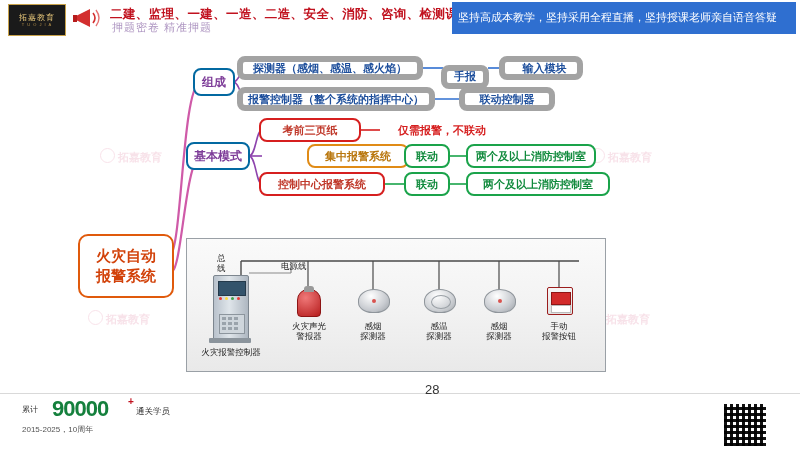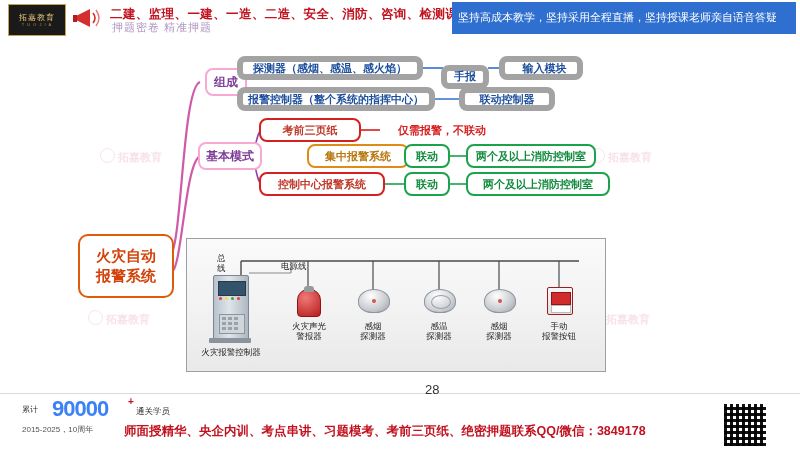--- a/index.html
+++ b/index.html
@@ -22,21 +22,21 @@
   
   .wm{position:absolute;color:#e8a0b8;opacity:.30;font-size:11px;font-weight:bold;white-space:nowrap;pointer-events:none;}
   .wm .wmlogo{display:inline-block;width:13px;height:13px;border-radius:50%;border:1.5px solid #e8a0b8;vertical-align:-2px;margin-right:3px;}
 
   
   .root{position:absolute;left:78px;top:196px;width:92px;height:60px;border:2.5px solid #e05a0c;border-radius:10px;background:#fff;display:flex;flex-direction:column;align-items:center;justify-content:center;}
   .root span{color:#d2420a;font-size:15px;font-weight:bold;line-height:20px;}
 
   
   .node{position:absolute;box-sizing:border-box;background:#fff;display:flex;align-items:center;justify-content:center;white-space:nowrap;font-size:11px;line-height:12px;}
-  .n-purple{border:2px solid #f9a8d4;border-radius:8px;color:#7d3c98;font-weight:bold;margin-left:12px;}
+  .n-purple{border:2px solid #0369a1;border-radius:8px;color:#7d3c98;font-weight:bold;}
   .n-blue-b{border:6px solid #a3a3a3;border-radius:8px;color:#1e4f9c;font-weight:bold;}
   .n-red{border:2px solid #d61f1f;border-radius:8px;color:#c0392b;font-weight:bold;}
   .n-orange{border:2px solid #e08b16;border-radius:8px;color:#b9770e;font-weight:bold;}
   .n-green{border:2px solid #1aa34a;border-radius:8px;color:#108a3c;font-weight:bold;}
   .n-redtxt{border:2px solid #d61f1f;border-radius:8px;color:#d61f1f;font-weight:bold;}
 
   svg.lines{position:absolute;left:0;top:0;width:800px;height:355px;pointer-events:none;}
 
   
   .panel{position:absolute;left:186px;top:200px;width:418px;height:132px;border:1px solid #9aa0a6;background:#fff;}
@@ -60,21 +60,21 @@
   .smk .dot{position:absolute;left:13px;top:9px;width:4px;height:4px;border-radius:50%;background:#d9534f;}
   .heat{width:30px;height:22px;background:radial-gradient(ellipse at 40% 28%,#ffffff,#cfd2d6 60%,#a2a7ac);border-radius:50% 50% 44% 44%;border:1px solid #8f959b;}
   .heat .ring{position:absolute;left:6px;top:5px;width:18px;height:12px;border:1px solid #9aa0a6;border-radius:50%;}
   .mcp{width:24px;height:26px;background:linear-gradient(180deg,#f6f6f6,#e2e2e2);border:1px solid #9b1d1d;border-radius:2px;}
   .mcp .red{position:absolute;left:3px;top:4px;width:18px;height:11px;background:#d22b2b;border:1px solid #8f1515;}
   .mcp .wht{position:absolute;left:3px;top:17px;width:18px;height:6px;background:#fff;border:1px solid #bbb;}
 
   
   .bottom{position:absolute;left:0;top:393px;width:800px;height:57px;background:#fff;border-top:1px solid #d9d9d9;}
   .b-accum{position:absolute;left:22px;top:10px;font-size:8px;color:#333;}
-  .b-num{position:absolute;left:52px;top:2px;font-size:22px;font-weight:bold;color:#3b82f6;letter-spacing:-1px;}
+  .b-num{position:absolute;left:52px;top:2px;font-size:22px;font-weight:bold;color:#15803d;letter-spacing:-1px;}
   .b-plus{position:absolute;left:128px;top:2px;font-size:10px;color:#c1121f;font-weight:bold;}
   .b-suffix{position:absolute;left:136px;top:12px;font-size:8.5px;color:#333;}
   .b-years{position:absolute;left:22px;top:30px;font-size:8px;color:#555;}
   .b-slogan{position:absolute;left:124px;top:29px;font-size:12.5px;color:#c1121f;font-weight:bold;white-space:nowrap;}
   .pagenum{position:absolute;left:425px;top:-12px;font-size:13px;color:#333;}
   .qr{position:absolute;left:722px;top:8px;width:42px;height:42px;background:
      repeating-linear-gradient(90deg,#111 0 3px,#fff 3px 6px),
      repeating-linear-gradient(0deg,#111 0 3px,transparent 3px 6px);
      background-blend-mode:multiply;border:2px solid #fff;}
 </style>
@@ -234,16 +234,15 @@
     <div class="lbl" style="left:342px;top:92px;width:60px;">报警按钮</div>
   </div>
 </div>
 
 <div class="bottom">
   <div class="b-accum">累计</div>
   <div class="b-num">90000</div>
   <div class="b-plus">+</div>
   <div class="b-suffix">通关学员</div>
   <div class="b-years">2015-2025，10周年</div>
-  <div class="b-slogan">师面授精华、央企内训、考点串讲、习题模考、考前三页纸、绝密押题联系QQ/微信：3849178</div>
   <div class="pagenum">28</div>
   <div class="qr"></div>
 </div>
 
 </body></html>

